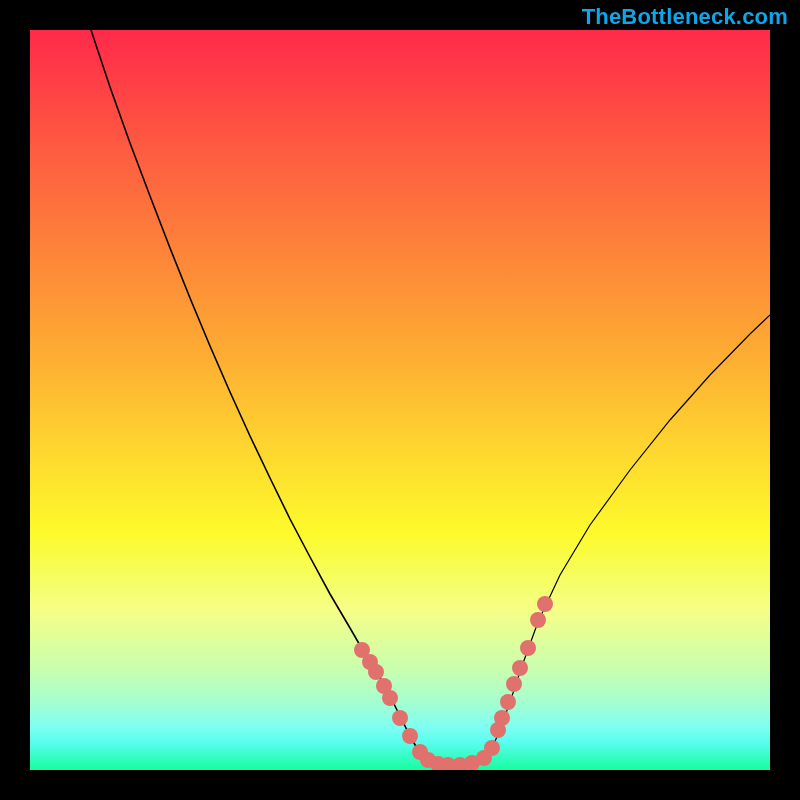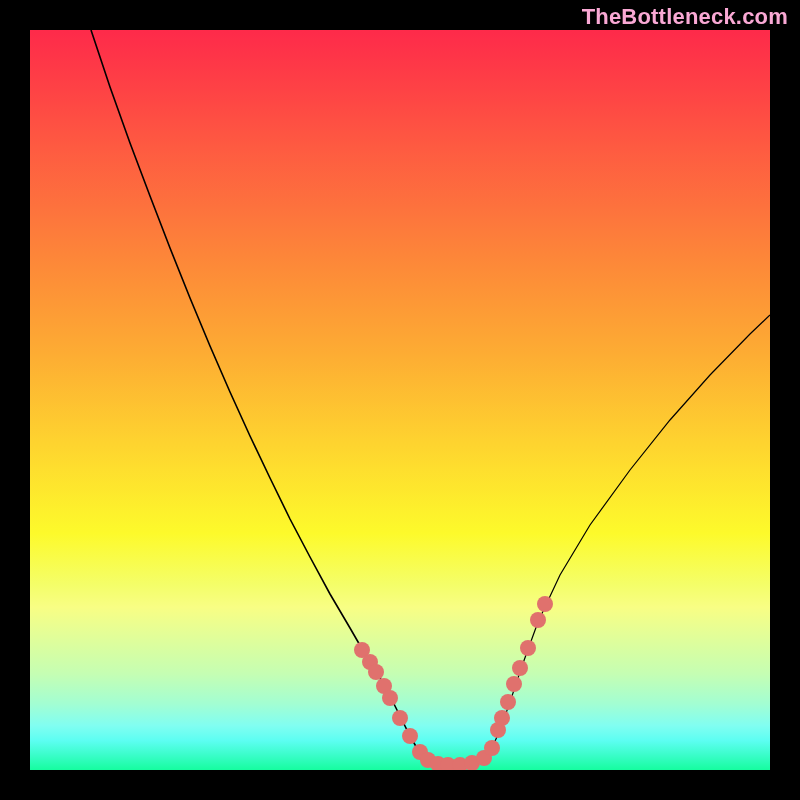--- a/index.html
+++ b/index.html
@@ -42,21 +42,21 @@
       #3afdc9 98%,
       #16fd9f 100%);
   }
   .watermark {
     position: absolute;
     top: 4px;
     right: 12px;
     font-family: Arial, sans-serif;
     font-size: 22px;
     font-weight: bold;
-    color: #f9a8d4;
+    color: #0ea5e9;
     letter-spacing: 0.2px;
   }
   svg.curves {
     position: absolute;
     left: 0;
     top: 0;
     width: 740px;
     height: 740px;
   }
   .curve-line {

